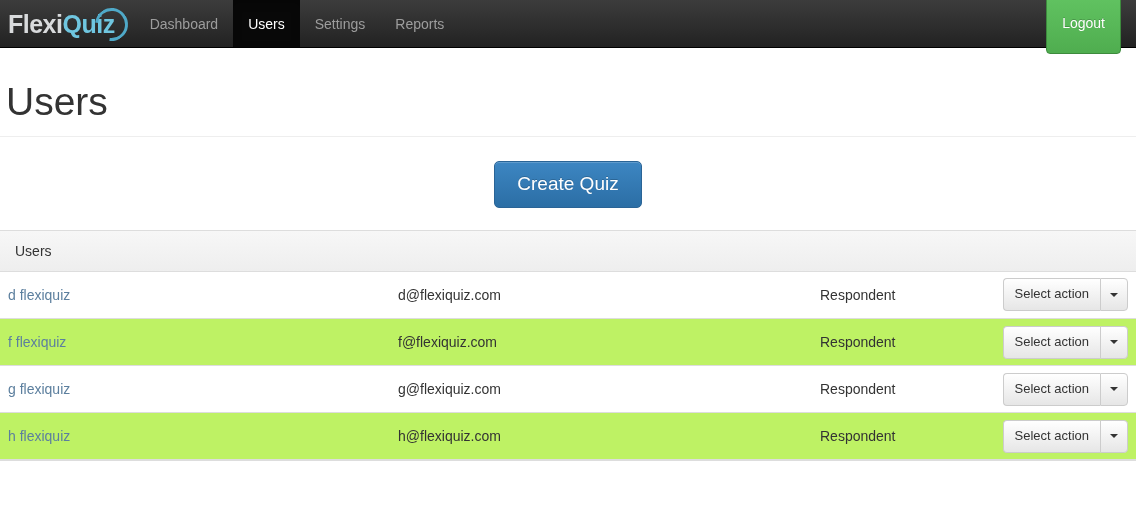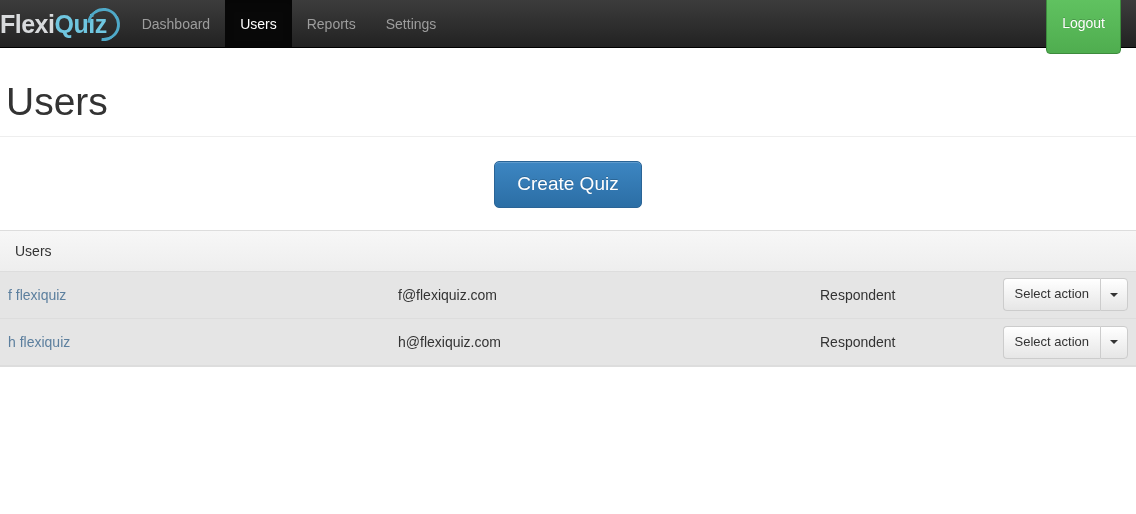--- a/index.html
+++ b/index.html
@@ -18,21 +18,21 @@
     width: 1136px;
     background: #2b2b2b;
     background: linear-gradient(to bottom, #3c3c3c 0%, #222222 100%);
     border-bottom: 1px solid #000;
     display: flex;
     align-items: stretch;
   }
   .brand {
     display: flex;
     align-items: center;
-    padding: 0 14px 0 0;
+    padding: 0 14px 0 8px;
     height: 48px;
     text-decoration: none;
     user-select: none;
   }
   .brand-text {
     font-size: 25px;
     font-weight: bold;
     letter-spacing: -0.5px;
     line-height: 1;
     position: relative;
@@ -139,21 +139,21 @@
     color: #333333;
     height: 41px;
   }
 
   table.users-table {
     width: 1136px;
     border-collapse: collapse;
     table-layout: fixed;
   }
   table.users-table tr { border-bottom: 1px solid #dddddd; }
-  table.users-table tr.striped { background: #e5e5e5; padding-left: 38px; }
+  table.users-table tr.striped { background: #bef264; padding-left: 38px; }
   table.users-table td {
     padding: 0 8px;
     height: 47px;
     vertical-align: middle;
     font-size: 14px;
     color: #333333;
     border: none;
   }
   td.col-name  { width: 390px; padding-left: 12px; }
   td.col-email { width: 422px; }
@@ -211,22 +211,22 @@
   <a class="brand">
     <span class="brand-text">
       <span class="brand-flexi">Flexi</span><span class="brand-quiz">Quiz</span>
       <span class="brand-ring"></span>
     </span>
   </a>
 
   <div class="nav-items">
     <a class="nav-item">Dashboard</a>
     <a class="nav-item active">Users</a>
+    <a class="nav-item">Settings</a>
     <a class="nav-item">Reports</a>
-    <a class="nav-item">Settings</a>
   </div>
 
   <div class="nav-right">
     <button class="btn-logout">Logout</button>
   </div>
 </div>
 
 <div class="page-head">
   <h1 class="page-title">Users</h1>
 </div>
@@ -235,37 +235,67 @@
   <button class="btn-primary">Create Quiz</button>
 </div>
 
 <div class="panel">
 
   <div class="panel-heading">Users</div>
 
   <table class="users-table">
     <tbody>
 
+      <tr>
+        <td class="col-name">
+          <a class="user-link">d flexiquiz</a>
+        </td>
+        <td class="col-email">d@flexiquiz.com</td>
+        <td class="col-role">Respondent</td>
+        <td class="col-action">
+          <span class="btn-group">
+            <button class="btn-default main">Select action</button>
+            <button class="btn-default toggle">
+              <span class="caret"></span>
+            </button>
+          </span>
+        </td>
+      </tr>
 
       <tr class="striped">
         <td class="col-name">
           <a class="user-link">f flexiquiz</a>
         </td>
         <td class="col-email">f@flexiquiz.com</td>
         <td class="col-role">Respondent</td>
         <td class="col-action">
           <span class="btn-group">
             <button class="btn-default main">Select action</button>
             <button class="btn-default toggle">
               <span class="caret"></span>
             </button>
           </span>
         </td>
       </tr>
 
+      <tr>
+        <td class="col-name">
+          <a class="user-link">g flexiquiz</a>
+        </td>
+        <td class="col-email">g@flexiquiz.com</td>
+        <td class="col-role">Respondent</td>
+        <td class="col-action">
+          <span class="btn-group">
+            <button class="btn-default main">Select action</button>
+            <button class="btn-default toggle">
+              <span class="caret"></span>
+            </button>
+          </span>
+        </td>
+      </tr>
 
       <tr class="striped">
         <td class="col-name">
           <a class="user-link">h flexiquiz</a>
         </td>
         <td class="col-email">h@flexiquiz.com</td>
         <td class="col-role">Respondent</td>
         <td class="col-action">
           <span class="btn-group">
             <button class="btn-default main">Select action</button>

